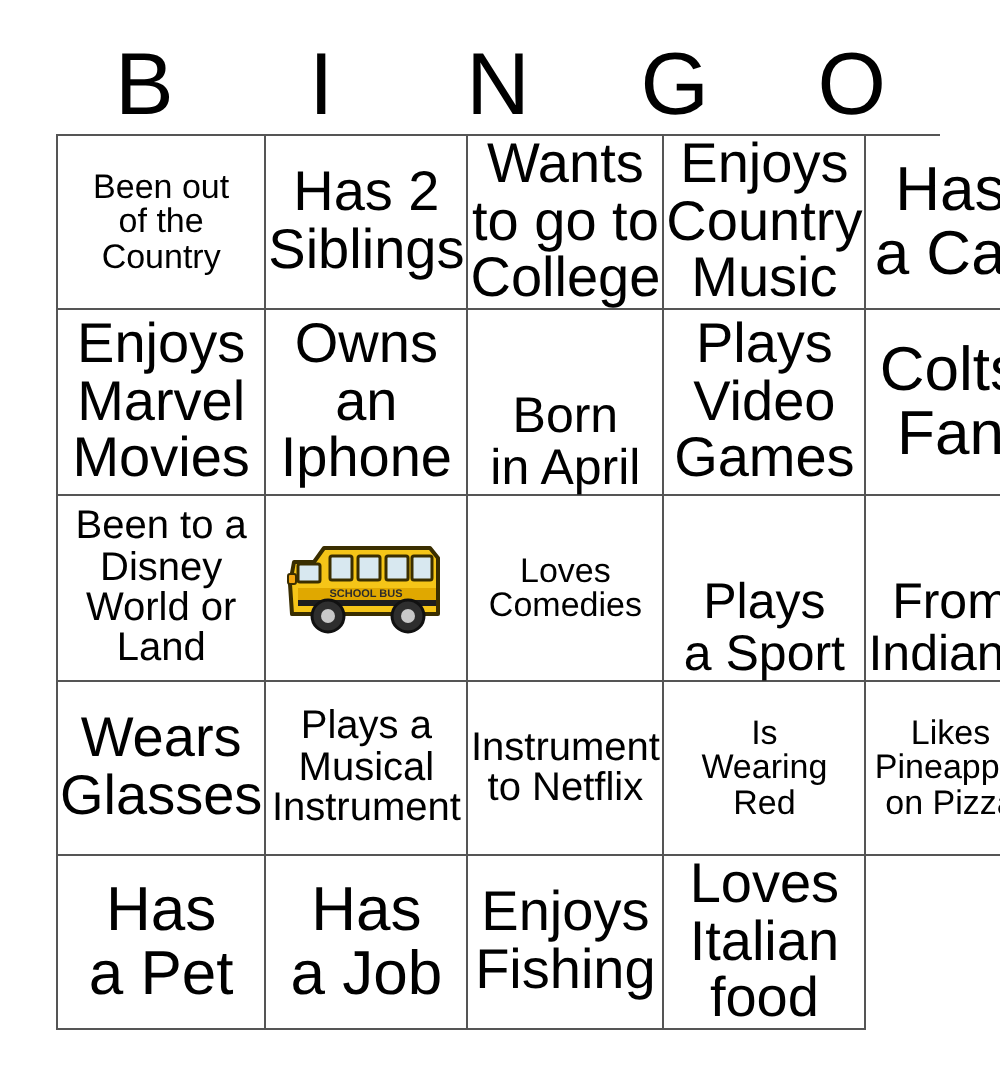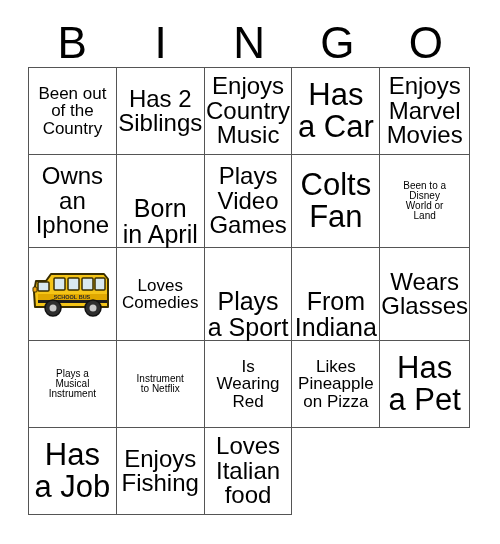--- a/index.html
+++ b/index.html
@@ -67,23 +67,23 @@
     width: 100%;
     color: #000000;
     line-height: 1.02;
     white-space: pre-line;
     padding: 0 1px;
     box-sizing: border-box;
   }
   
   .fs-xl  { font-size: 31px; }
   .fs-lg  { font-size: 25px; margin-top: 41px; }
-  .fs-md  { font-size: 24px; }
+  .fs-md  { font-size: 28px; }
   .fs-sm  { font-size: 17px; }
-  .fs-xs  { font-size: 10px; }
+  .fs-xs  { font-size: 20px; }
 
   .free-cell {
     display: flex;
     align-items: center;
     justify-content: center;
   }
   .bus-wrap {
     width: 82px;
     height: 60px;
     display: block;
@@ -104,20 +104,25 @@
 
   <div class="grid" id="grid">
       <div class="cell">
         <span class="cell-text fs-sm">Been out
 of the
 Country</span>
       </div>
       <div class="cell">
         <span class="cell-text fs-md">Has 2
 Siblings</span>
+      </div>
+      <div class="cell">
+        <span class="cell-text fs-md">Wants
+to go to
+College</span>
       </div>
       <div class="cell">
         <span class="cell-text fs-md">Enjoys
 Country
 Music</span>
       </div>
       <div class="cell">
         <span class="cell-text fs-xl">Has
 a Car</span>
       </div>

